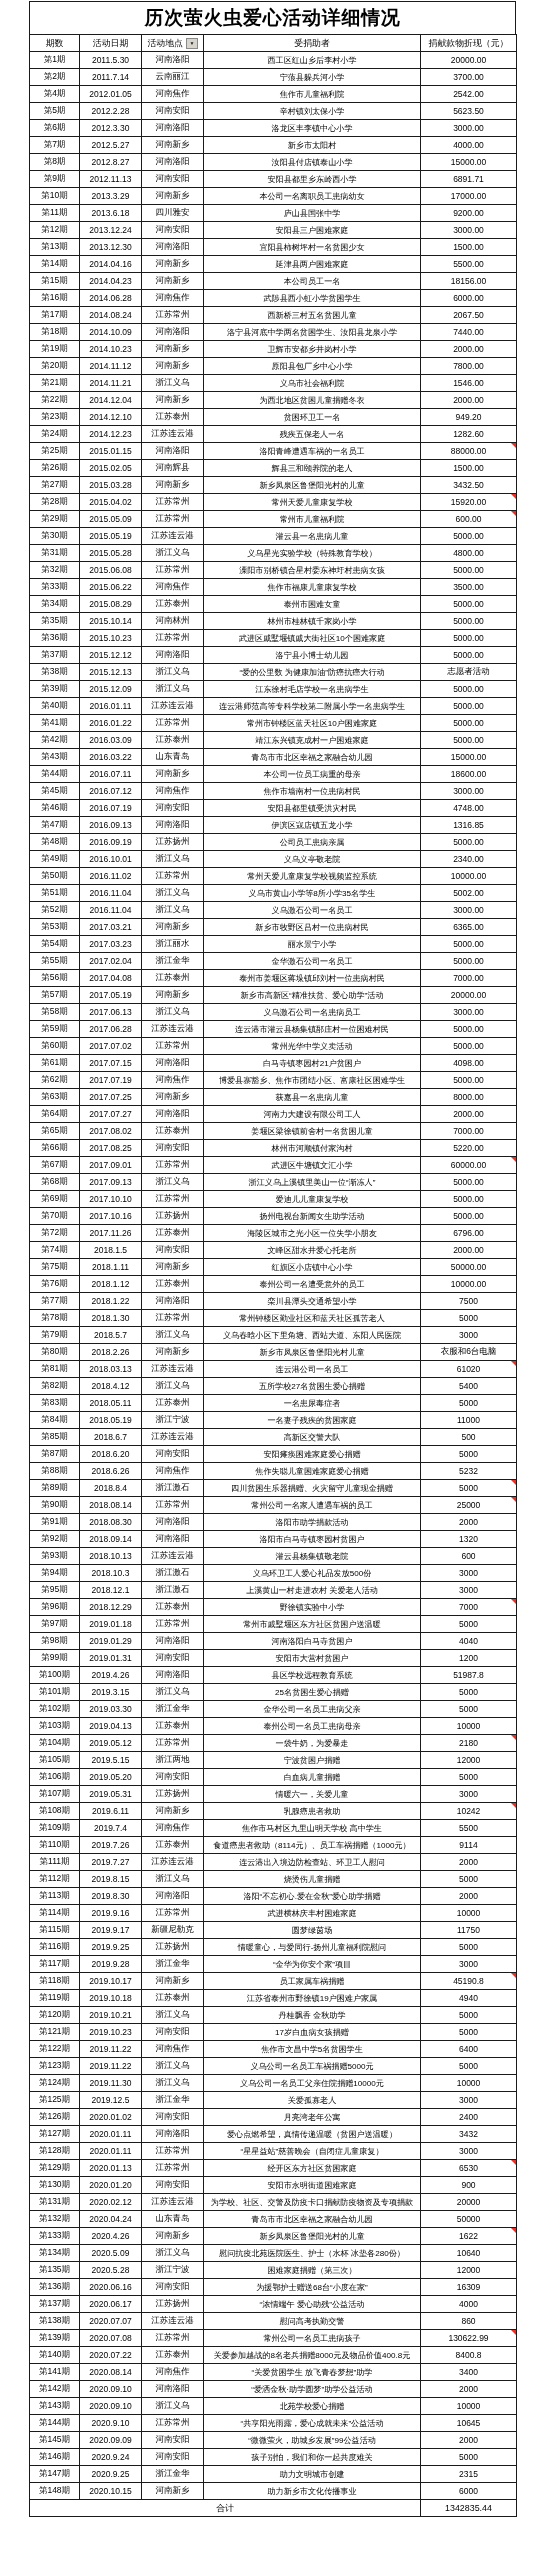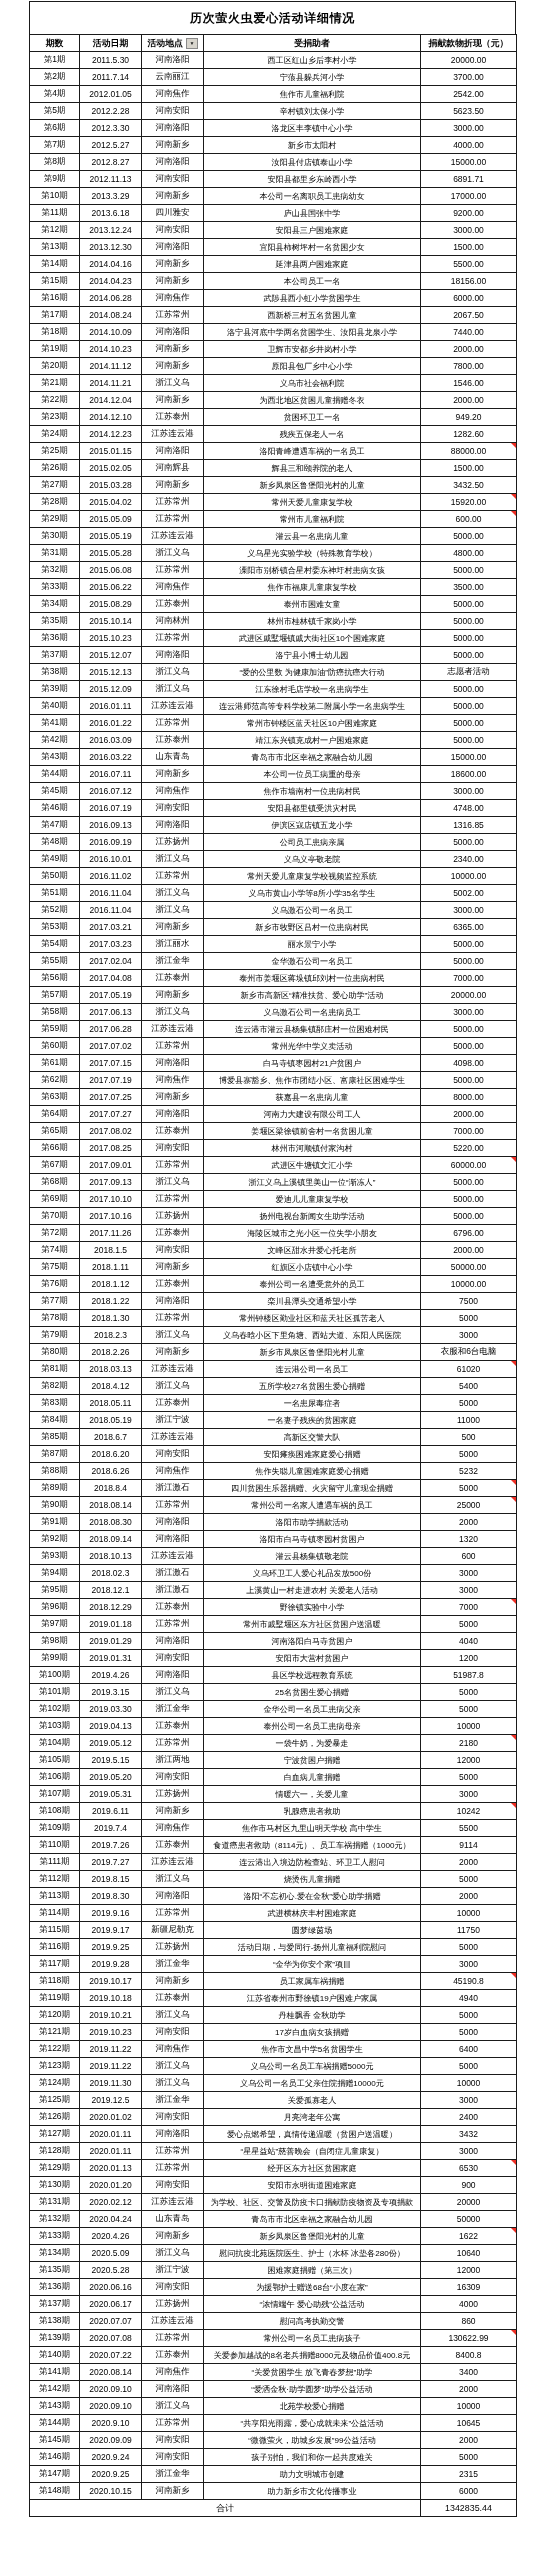--- a/index.html
+++ b/index.html
@@ -1,26 +1,26 @@
 <!DOCTYPE html>
 <html style="font-size:11.3px"><head>
 <meta charset="utf-8">
 <style>
   html,body{margin:0;padding:0;background:#ffffff;}
   body{width:533px;height:2576px;font-family:"Liberation Sans","DejaVu Sans",sans-serif;color:#000;}
   .sheet{width:487px;margin:1.4px 0 0 29px;}
-  .title{height:32px;border:0.7px solid #1a1a1a;border-bottom:none;display:flex;align-items:center;justify-content:center;font-size:12px;font-weight:bold;letter-spacing:0.7px;}
+  .title{height:32px;border:0.7px solid #1a1a1a;border-bottom:none;display:flex;align-items:center;justify-content:center;font-size:19px;font-weight:bold;letter-spacing:0.7px;}
   table{border-collapse:collapse;table-layout:fixed;width:487px;}
   col.c-period{width:50px;}
   col.c-date{width:62px;}
   col.c-loc{width:62px;}
   col.c-recip{width:217px;}
   col.c-val{width:96px;}
   th,td{border:0.7px solid #1a1a1a;height:16px;padding:0 1.4px;text-align:center;vertical-align:middle;font-size:8.5px;white-space:nowrap;overflow:hidden;position:relative;}
-  th{font-weight:bold;font-size:8.9px;margin-top:6px;}
+  th{font-weight:normal;font-size:8.9px;margin-top:6px;}
   td.recipient-cell{font-size:8.1px;}
   .filter-btn{display:inline-flex;align-items:center;justify-content:center;width:9.2px;height:9.2px;margin-left:3.5px;background:#d8d5cd;border:0.7px solid #8a8a8a;font-size:5px;line-height:1;color:#222;vertical-align:middle;cursor:default;}
   .flag{position:absolute;top:0;right:0;width:0;height:0;border-top:5px solid #ee2e24;border-left:5px solid transparent;}
   tfoot td{font-size:8.9px;}
 </style>
 </head>
 <body>
 
 <div class="sheet">
   <div class="title">历次萤火虫爱心活动详细情况</div>
@@ -284,21 +284,21 @@
         </tr>
         <tr>
           <td class="period-cell">第36期</td>
           <td class="date-cell">2015.10.23</td>
           <td class="location-cell">江苏常州</td>
           <td class="recipient-cell">武进区戚墅堰镇戚大街社区10个困难家庭</td>
           <td class="value-cell">5000.00</td>
         </tr>
         <tr>
           <td class="period-cell">第37期</td>
-          <td class="date-cell">2015.12.07</td>
+          <td class="date-cell">2015.12.12</td>
           <td class="location-cell">河南洛阳</td>
           <td class="recipient-cell">洛宁县小博士幼儿园</td>
           <td class="value-cell">5000.00</td>
         </tr>
         <tr>
           <td class="period-cell">第38期</td>
           <td class="date-cell">2015.12.13</td>
           <td class="location-cell">浙江义乌</td>
           <td class="recipient-cell">“爱的公里数  为健康加油”防癌抗癌大行动</td>
           <td class="value-cell">志愿者活动</td>
@@ -564,21 +564,21 @@
         </tr>
         <tr>
           <td class="period-cell">第78期</td>
           <td class="date-cell">2018.1.30</td>
           <td class="location-cell">江苏常州</td>
           <td class="recipient-cell">常州钟楼区勤业社区和蓝天社区孤苦老人</td>
           <td class="value-cell">5000</td>
         </tr>
         <tr>
           <td class="period-cell">第79期</td>
-          <td class="date-cell">2018.2.3</td>
+          <td class="date-cell">2018.5.7</td>
           <td class="location-cell">浙江义乌</td>
           <td class="recipient-cell">义乌春晗小区下里角塘、西站大道、东阳人民医院</td>
           <td class="value-cell">3000</td>
         </tr>
         <tr>
           <td class="period-cell">第80期</td>
           <td class="date-cell">2018.2.26</td>
           <td class="location-cell">河南新乡</td>
           <td class="recipient-cell">新乡市凤泉区鲁堡阳光村儿童</td>
           <td class="value-cell">衣服和6台电脑</td>
@@ -662,21 +662,21 @@
         </tr>
         <tr>
           <td class="period-cell">第93期</td>
           <td class="date-cell">2018.10.13</td>
           <td class="location-cell">江苏连云港</td>
           <td class="recipient-cell">灌云县杨集镇敬老院</td>
           <td class="value-cell">600</td>
         </tr>
         <tr>
           <td class="period-cell">第94期</td>
-          <td class="date-cell">2018.02.3</td>
+          <td class="date-cell">2018.10.3</td>
           <td class="location-cell">浙江激石</td>
           <td class="recipient-cell">义乌环卫工人爱心礼品发放500份</td>
           <td class="value-cell">3000</td>
         </tr>
         <tr>
           <td class="period-cell">第95期</td>
           <td class="date-cell">2018.12.1</td>
           <td class="location-cell">浙江激石</td>
           <td class="recipient-cell">上溪黄山一村走进农村  关爱老人活动</td>
           <td class="value-cell">3000</td>
@@ -818,21 +818,21 @@
           <td class="period-cell">第115期</td>
           <td class="date-cell">2019.9.17</td>
           <td class="location-cell">新疆尼勒克</td>
           <td class="recipient-cell">圆梦绿茵场</td>
           <td class="value-cell">11750</td>
         </tr>
         <tr>
           <td class="period-cell">第116期</td>
           <td class="date-cell">2019.9.25</td>
           <td class="location-cell">江苏扬州</td>
-          <td class="recipient-cell">活动日期，与爱同行-扬州儿童福利院慰问</td>
+          <td class="recipient-cell">情暖童心，与爱同行-扬州儿童福利院慰问</td>
           <td class="value-cell">5000</td>
         </tr>
         <tr>
           <td class="period-cell">第117期</td>
           <td class="date-cell">2019.9.28</td>
           <td class="location-cell">浙江金华</td>
           <td class="recipient-cell">“金华为你安个家”项目</td>
           <td class="value-cell">3000</td>
         </tr>
         <tr>

